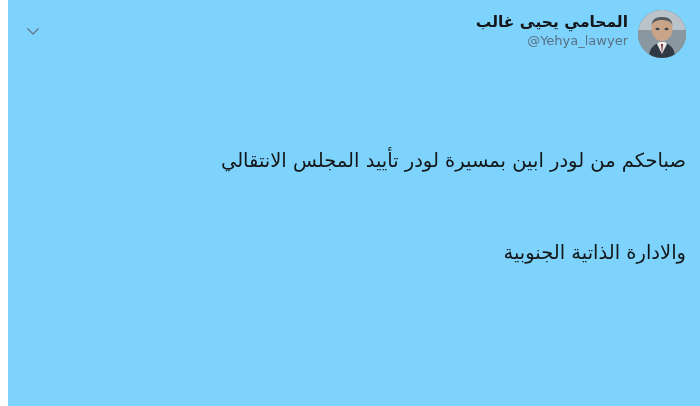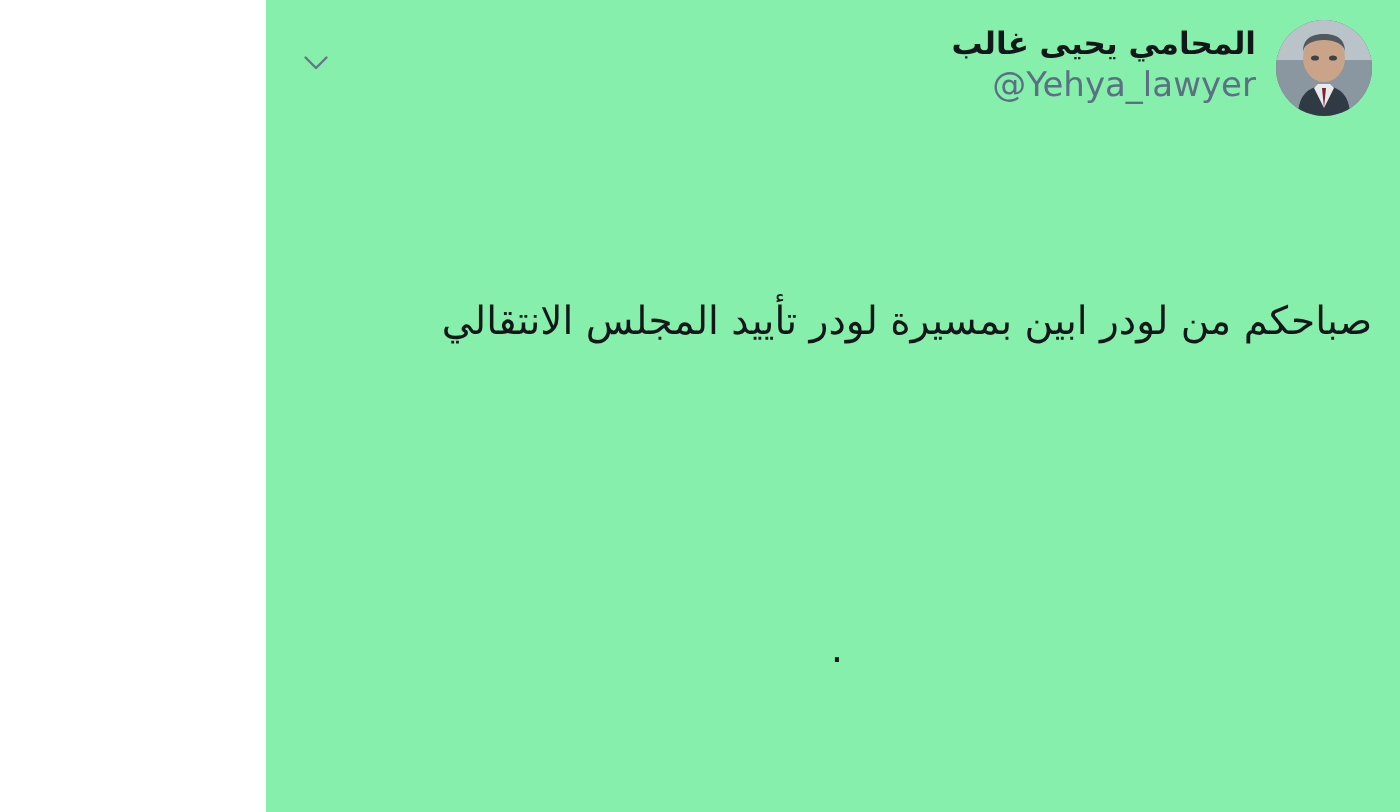--- a/index.html
+++ b/index.html
@@ -8,25 +8,25 @@
     background: #ffffff;
   }
   body {
     width: 700px;
     height: 406px;
     overflow: hidden;
     font-family: "DejaVu Sans", "Liberation Sans", sans-serif;
     color: #14171a;
   }
   .tweet {
-    width: 567px;
+    width: 692px;
     height: 406px;
     box-sizing: border-box;
     padding: 10px 14px 0 14px;
-    background: #86efac;
+    background: #7dd3fc;
     position: relative;
   }
   .tweet-header {
     display: flex;
     flex-direction: row;
     align-items: flex-start;
     direction: rtl;
     position: relative;
   }
   .avatar {
@@ -49,21 +49,21 @@
     text-align: right;
   }
   .display-name {
     font-size: 15.5px;
     font-weight: bold;
     color: #14171a;
     line-height: 1.3;
     letter-spacing: 0;
   }
   .handle {
-    font-size: 17px;
+    font-size: 13px;
     color: #5b7083;
     line-height: 1.35;
     direction: ltr;
     text-align: right;
   }
   .caret {
     position: absolute;
     left: 0;
     top: 10px;
     width: 22px;
@@ -126,20 +126,21 @@
 
     <div class="caret">
       <svg width="18" height="18" viewBox="0 0 24 24" aria-hidden="true">
         <path d="M5 9 L12 16 L19 9" fill="none" stroke="#657786" stroke-width="1.6" stroke-linecap="round" stroke-linejoin="round"></path>
       </svg>
     </div>
   </div>
 
   <div class="tweet-body">
     <p>صباحكم من لودر ابين بمسيرة لودر تأييد المجلس الانتقالي</p>
+    <p>والادارة الذاتية الجنوبية</p>
     <p class="blank"></p>
     <p class="para-center-dot">.</p>
     
     
     
     
     
     
   </div>
 

